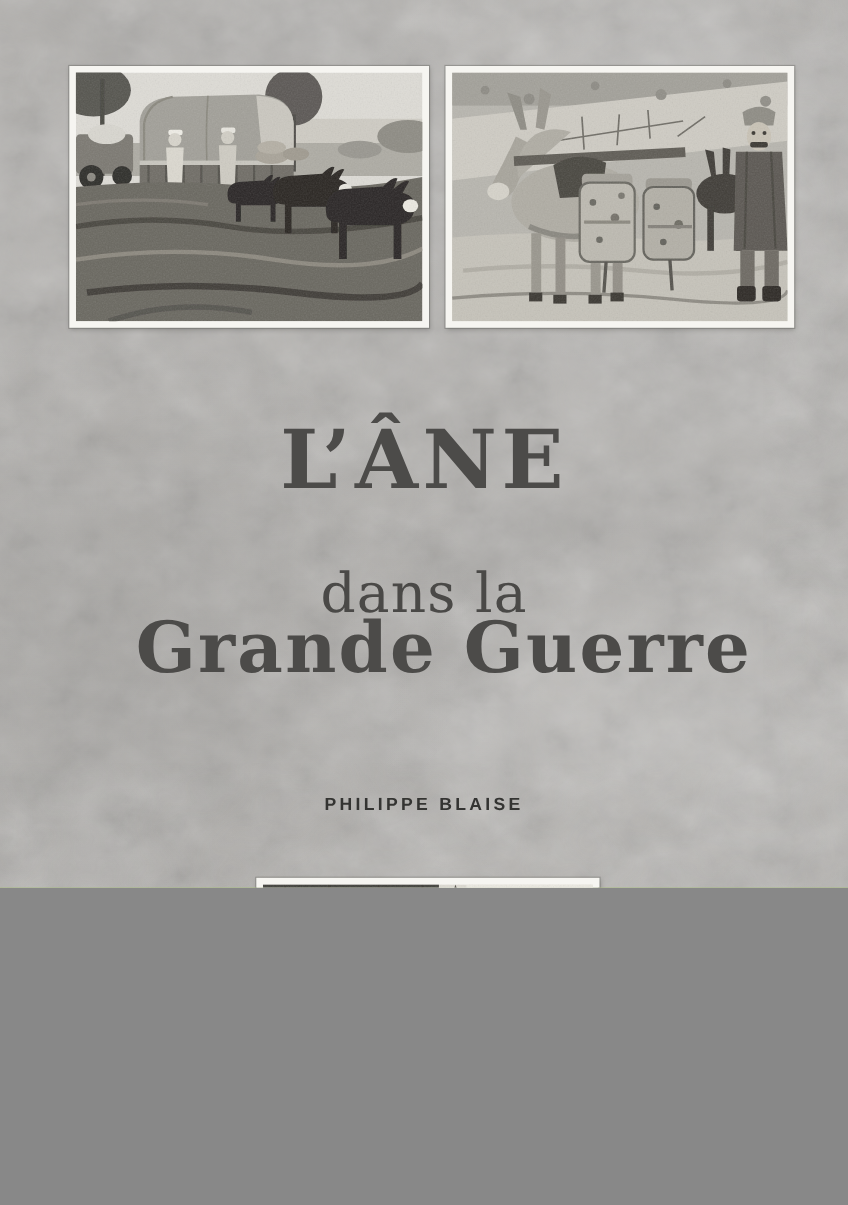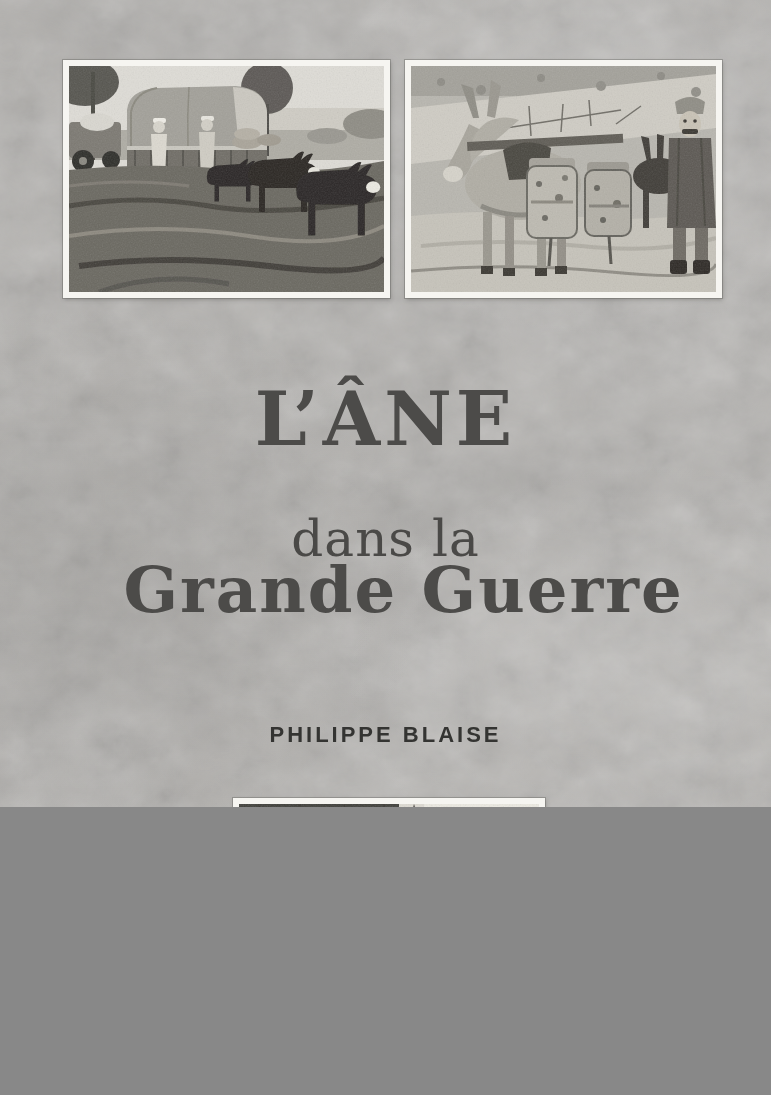--- a/index.html
+++ b/index.html
@@ -32,21 +32,21 @@
   .photo-bottom{left:233px;top:798px;}
   .t{
     position:absolute;left:0;right:0;text-align:center;
     color:#4c4b49;white-space:nowrap;
   }
   .title-main{top:382px;font-size:74px;font-weight:bold;letter-spacing:4px;line-height:1;}
   .title-connector{top:514px;font-size:50px;font-weight:normal;letter-spacing:1px;color:#4a4947;line-height:1;}
   .title-subtitle{top:558px;font-size:64px;font-weight:bold;letter-spacing:2px;line-height:1;margin-left:36px;}
   .author{
     top:724px;font-family:"Liberation Sans", sans-serif;
-    font-size:22px;font-weight:bold;letter-spacing:3px;color:#343432;line-height:1;
+    font-size:16px;font-weight:bold;letter-spacing:3px;color:#343432;line-height:1;
   }
   .bottom-edge{
     position:absolute;left:0;top:1086px;width:771px;height:3px;
     background:linear-gradient(to right, rgba(30,30,28,0) 0%, rgba(30,30,28,.85) 7%, #222220 25%, #1b1b19 100%);
   }
   .bottom-below{
     position:absolute;left:0;top:1089px;width:771px;height:6px;
     background:#a9a7a4;
   }
 </style>

